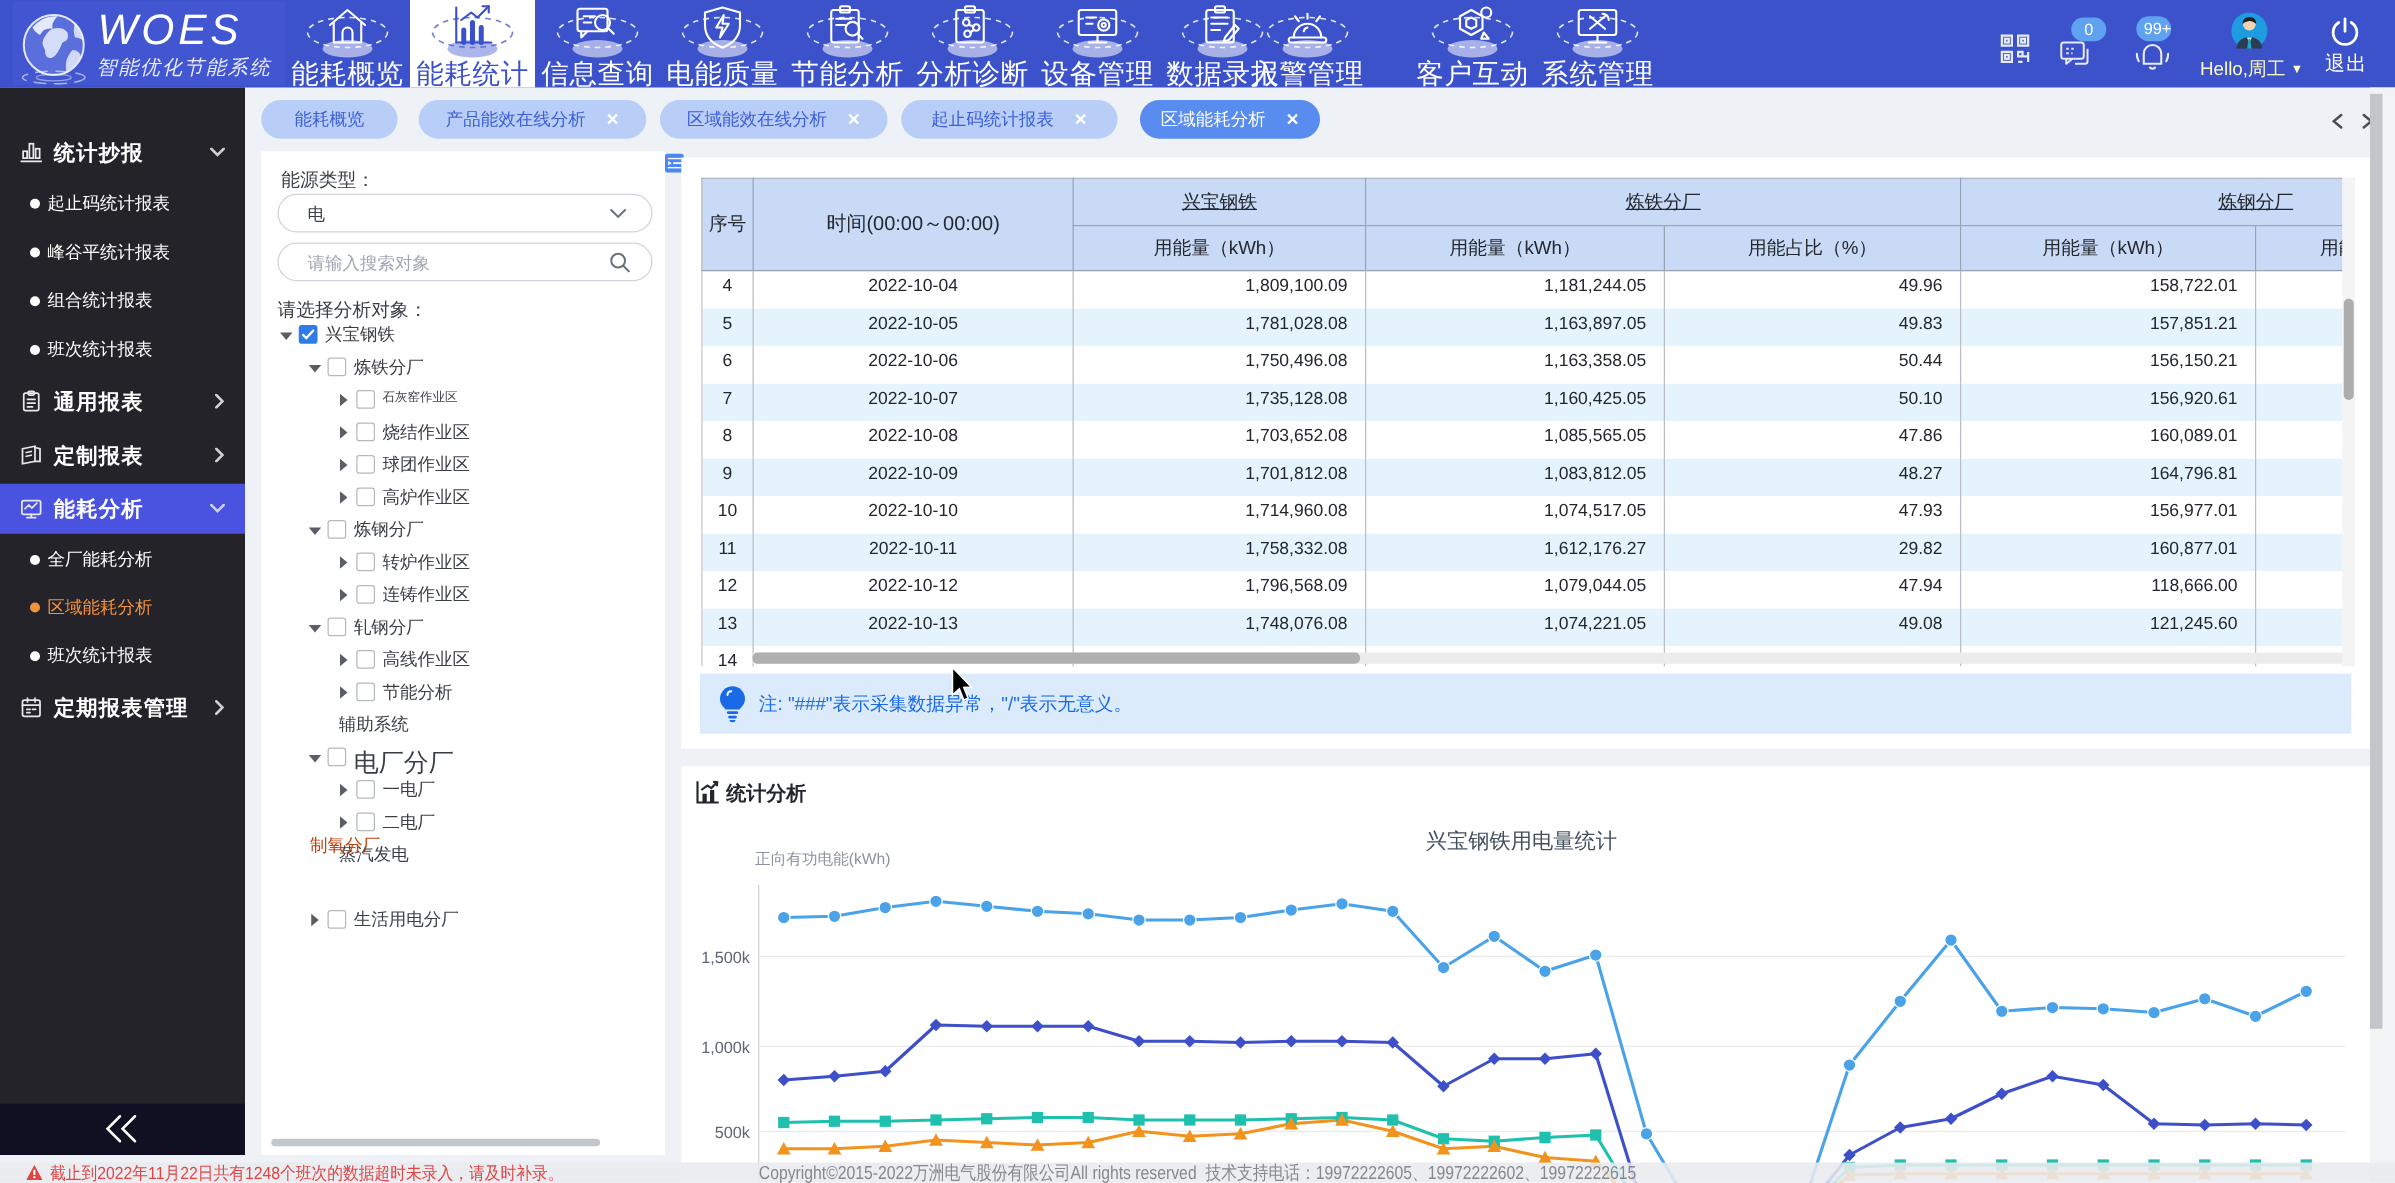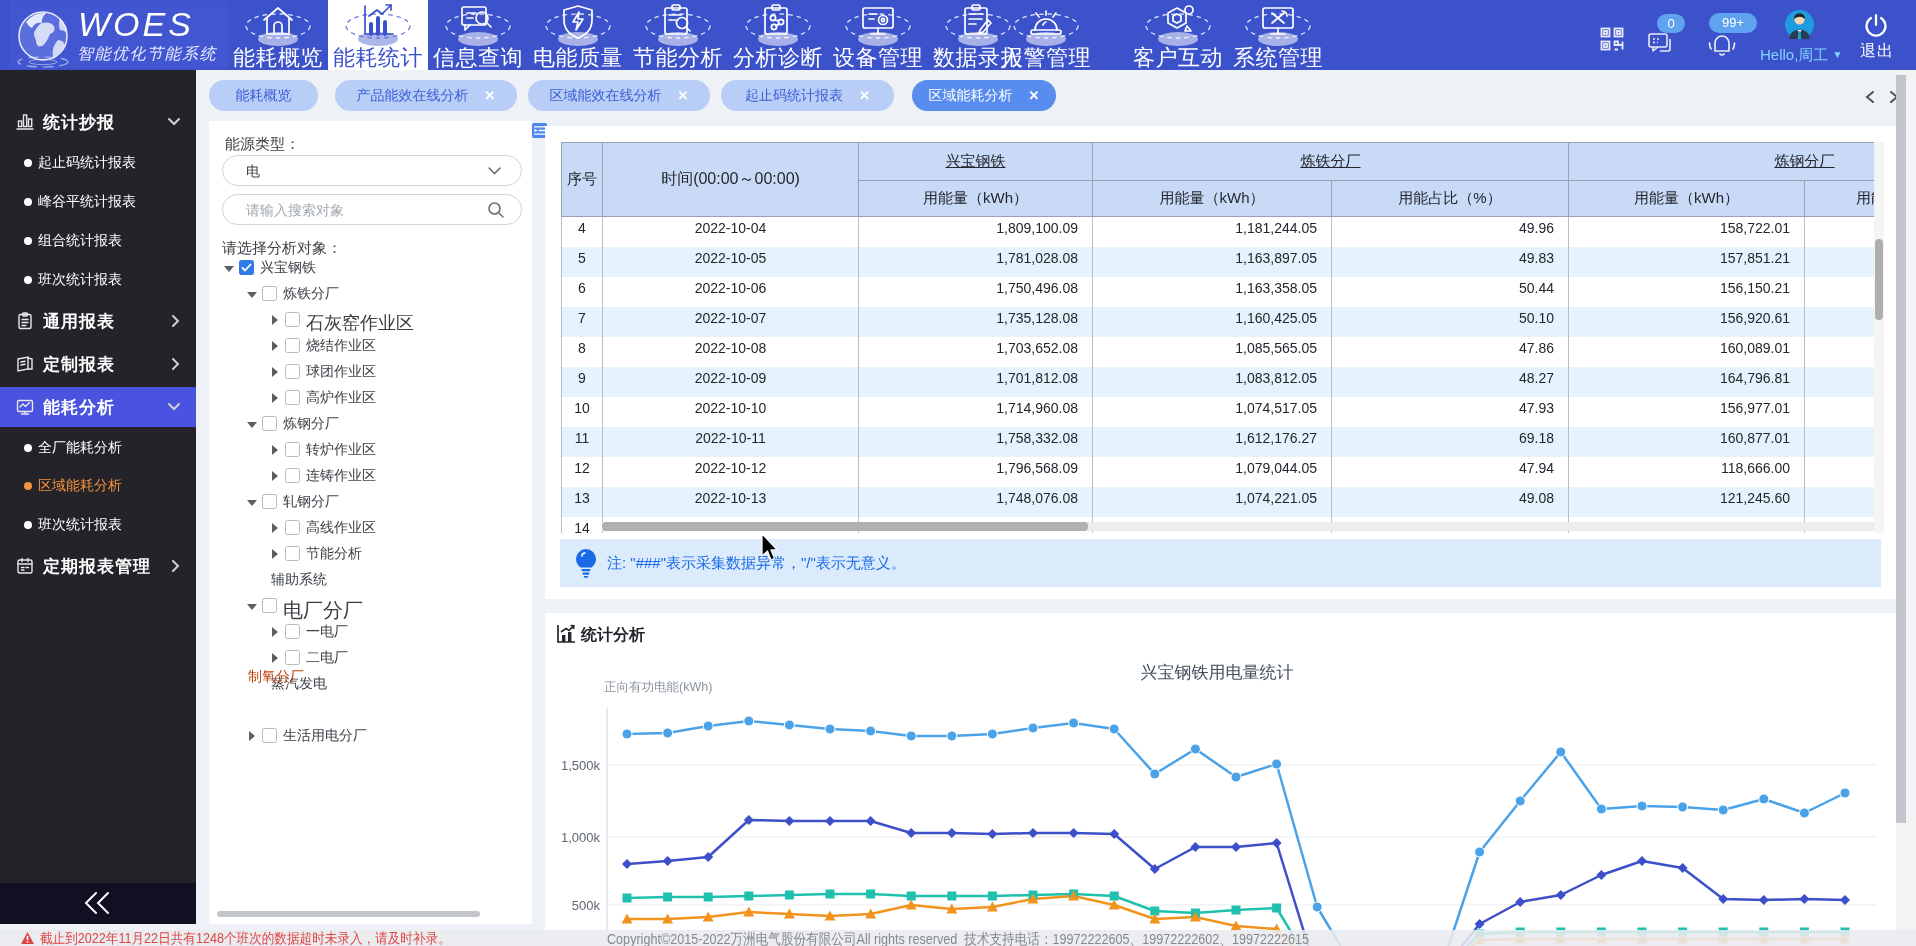--- a/index.html
+++ b/index.html
@@ -174,31 +174,31 @@
     </svg>
   <div style="position:absolute;left:1657px;top:14px;width:28px;height:19px;border-radius:10px;background:#5ea2f0;color:#fff;font-size:13px;text-align:center;line-height:19px">0</div>
   <svg style="position:absolute;left:1706px;top:29px" width="32" height="28" viewBox="0 0 32 28">
       <g stroke="#e8eaf5" stroke-width="1.7" fill="none" stroke-linecap="round">
         <path d="M9 22 V14 a7 7 0 0 1 14 0 V22 Z"></path>
         <path d="M14 25 a2.5 2.5 0 0 0 4 0"></path>
         <path d="M5 20 a11 11 0 0 1 -1.5 -6"></path>
         <path d="M27 20 a11 11 0 0 0 1.5 -6"></path>
       </g>
     </svg>
-  <div style="position:absolute;left:1709px;top:13px;width:48px;height:20px;border-radius:10px;background:#5ea2f0;color:#fff;font-size:13px;text-align:center;line-height:20px">99+</div>
+  <div style="position:absolute;left:1709px;top:13px;width:28px;height:20px;border-radius:10px;background:#5ea2f0;color:#fff;font-size:13px;text-align:right;line-height:20px">99+</div>
 
   <svg style="position:absolute;left:1785px;top:10px" width="29" height="29" viewBox="0 0 29 29">
     <circle cx="14.5" cy="14.5" r="14.5" fill="#1f9be0"></circle>
     <path d="M14.5 4 a5.2 5.2 0 0 1 5.2 5.2 a5.2 5.2 0 0 1 -10.4 0 A5.2 5.2 0 0 1 14.5 4Z" fill="#f3d4ae"></path>
     <path d="M9 9.2 Q9 3.5 14.5 3.5 Q20 3.5 20 9.2 Q17 6.5 14.5 6.8 Q11 7 9 9.2Z" fill="#222"></path>
     <path d="M4 29 Q5 20 14.5 19.5 Q24 20 25 29 Z" fill="#2b3b52"></path>
     <path d="M12.5 20 L14.5 24 L16.5 20 Z" fill="#fff"></path>
     <path d="M13.7 21 h1.6 l1 8 h-3.6 Z" fill="#1ba8c8"></path>
   </svg>
-  <div style="position:absolute;left:1760px;top:46px;font-size:15px;color:#7dd3fc">Hello,周工 <span style="font-size:10px;vertical-align:2px">▼</span></div>
+  <div style="position:absolute;left:1760px;top:46px;font-size:15px;color:#fef9c3">Hello,周工 <span style="font-size:10px;vertical-align:2px">▼</span></div>
   <svg style="position:absolute;left:1863px;top:13px" width="26" height="26" viewBox="0 0 26 26">
       <g stroke="#fff" stroke-width="2.2" fill="none" stroke-linecap="round">
         <path d="M13 2 V12"></path>
         <path d="M8 5 a9.5 9.5 0 1 0 10 0"></path>
       </g>
     </svg>
   <div style="position:absolute;left:1860px;top:41px;font-size:16px;color:#fff;letter-spacing:1px">退出</div>
 </div>
 
 <div id="side">
@@ -329,21 +329,21 @@
 <div style="position:absolute;left:260px;top:259px;font-size:14px;color:#3a3f45">兴宝钢铁</div>
 <svg style="position:absolute;left:247px;top:291px" width="10" height="8" viewBox="0 0 10 8">
     <path d="M0 1 L10 1 L5 7 Z" fill="#5a5f66"></path>
   </svg>
 <div style="position:absolute;left:262px;top:286px;width:15px;height:15px;background:#fff;border:1px solid #b4bac2;border-radius:2.5px;box-sizing:border-box"></div>
 <div style="position:absolute;left:283px;top:285px;font-size:14px;color:#3a3f45">炼铁分厂</div>
 <svg style="position:absolute;left:271px;top:315px" width="8" height="10" viewBox="0 0 8 10">
     <path d="M1 0 L7 5 L1 10 Z" fill="#5a5f66"></path>
   </svg>
 <div style="position:absolute;left:285px;top:312px;width:15px;height:15px;background:#fff;border:1px solid #b4bac2;border-radius:2.5px;box-sizing:border-box"></div>
-<div style="position:absolute;left:306px;top:311px;font-size:18px;color:#3a3f45">石灰窑作业区</div>
+<div style="position:absolute;left:306px;top:311px;font-size:10px;color:#3a3f45">石灰窑作业区</div>
 <svg style="position:absolute;left:271px;top:341px" width="8" height="10" viewBox="0 0 8 10">
     <path d="M1 0 L7 5 L1 10 Z" fill="#5a5f66"></path>
   </svg>
 <div style="position:absolute;left:285px;top:338px;width:15px;height:15px;background:#fff;border:1px solid #b4bac2;border-radius:2.5px;box-sizing:border-box"></div>
 <div style="position:absolute;left:306px;top:337px;font-size:14px;color:#3a3f45">烧结作业区</div>
 <svg style="position:absolute;left:271px;top:367px" width="8" height="10" viewBox="0 0 8 10">
     <path d="M1 0 L7 5 L1 10 Z" fill="#5a5f66"></path>
   </svg>
 <div style="position:absolute;left:285px;top:364px;width:15px;height:15px;background:#fff;border:1px solid #b4bac2;border-radius:2.5px;box-sizing:border-box"></div>
 <div style="position:absolute;left:306px;top:363px;font-size:14px;color:#3a3f45">球团作业区</div>
@@ -495,21 +495,21 @@
           <td class="r">1,074,517.05</td>
           <td class="r">47.93</td>
           <td class="r">156,977.01</td>
           <td></td>
         </tr>
 <tr class="even">
           <td class="c">11</td>
           <td class="c">2022-10-11</td>
           <td class="r">1,758,332.08</td>
           <td class="r">1,612,176.27</td>
-          <td class="r">69.18</td>
+          <td class="r">29.82</td>
           <td class="r">160,877.01</td>
           <td></td>
         </tr>
 <tr class="odd">
           <td class="c">12</td>
           <td class="c">2022-10-12</td>
           <td class="r">1,796,568.09</td>
           <td class="r">1,079,044.05</td>
           <td class="r">47.94</td>
           <td class="r">118,666.00</td>

